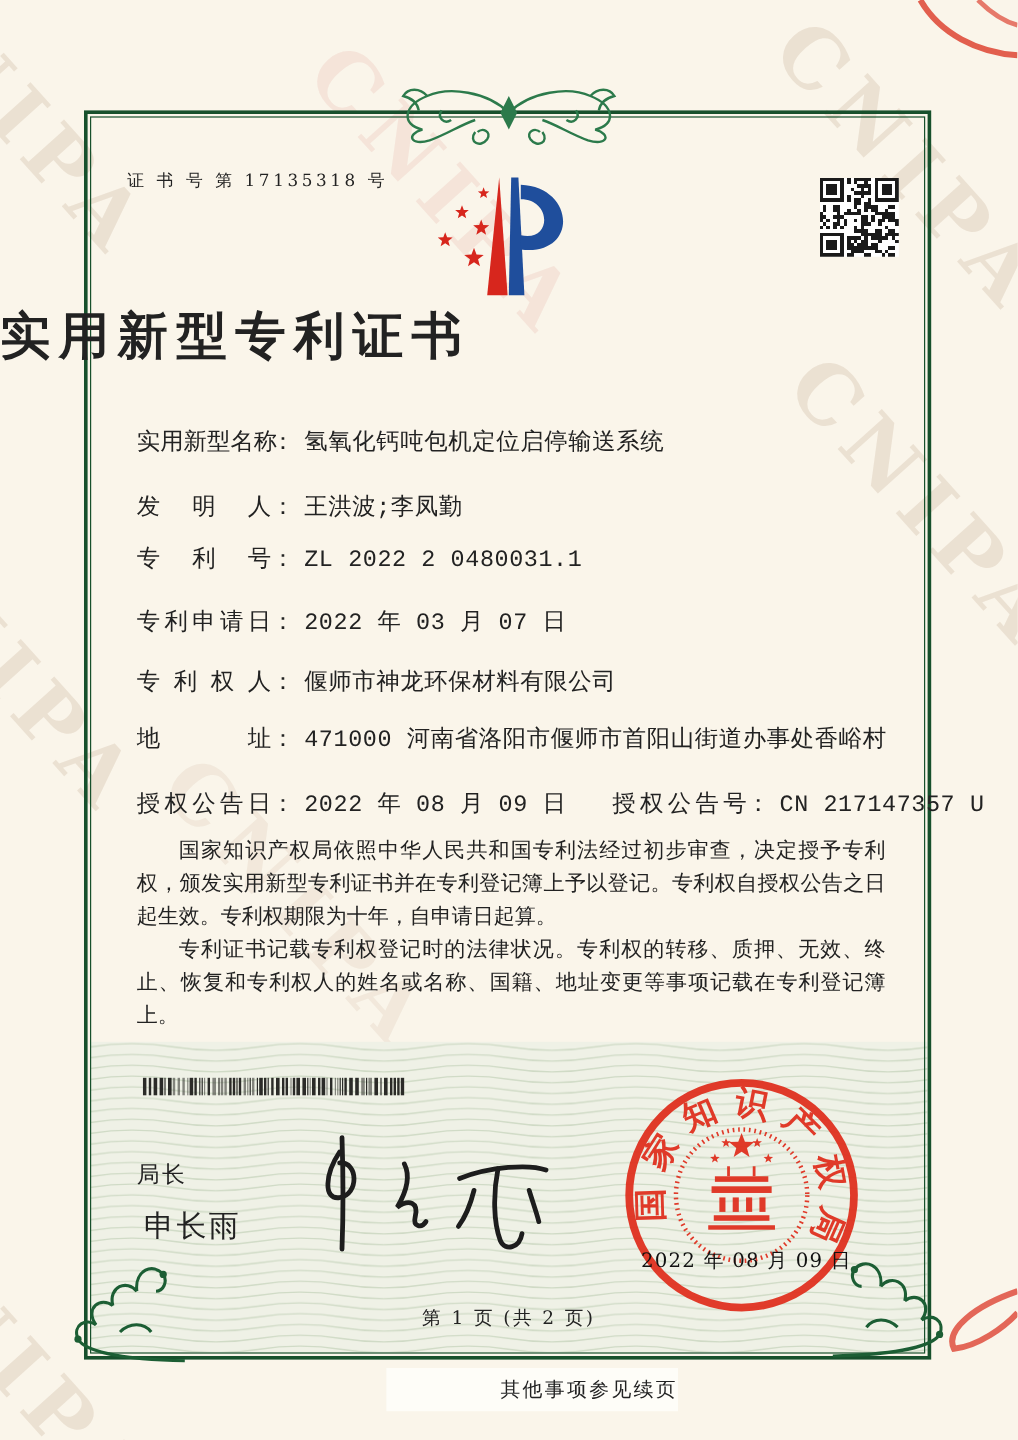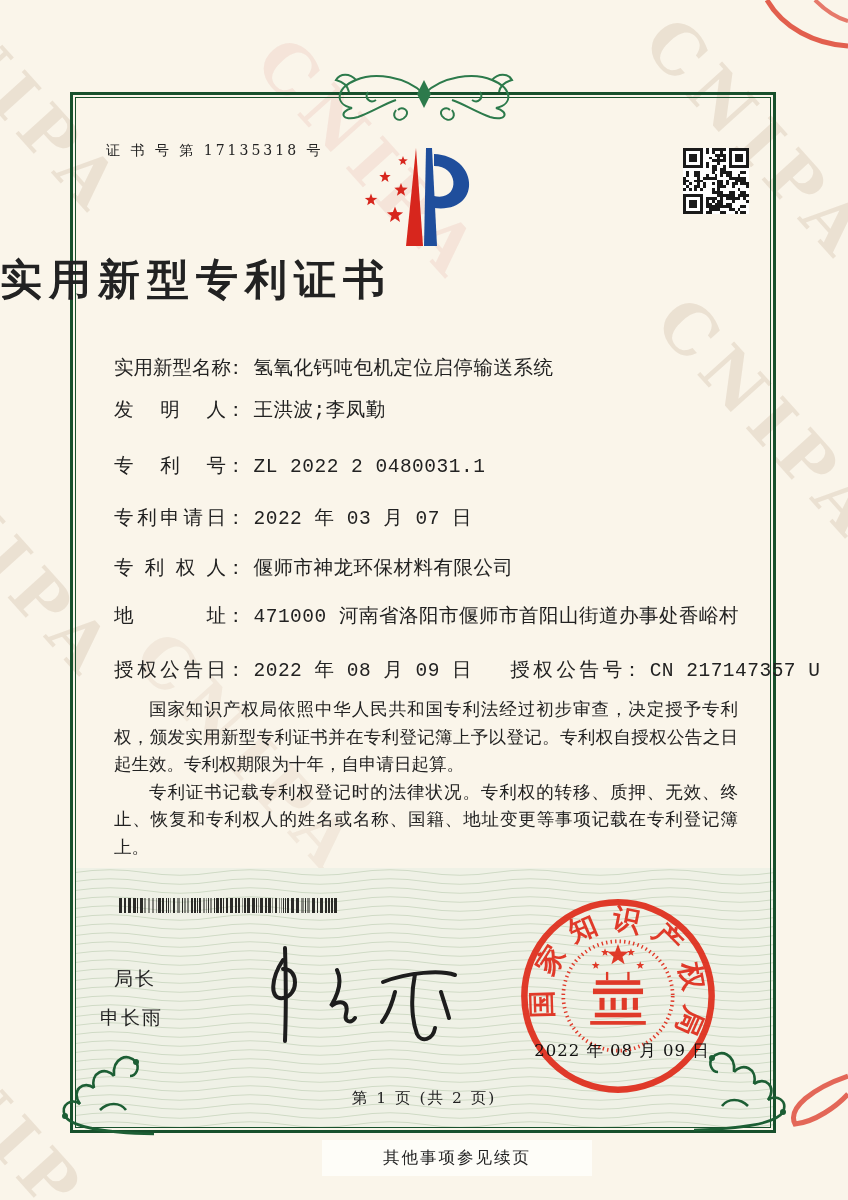--- a/index.html
+++ b/index.html
@@ -39,41 +39,41 @@
   .logo{left:356px;top:144px;z-index:3;}
   .qr{left:683px;top:148px;z-index:3;}
   .title{
     left:0;right:0;top:252px;text-align:left;
     font-size:42px;font-weight:bold;letter-spacing:7px;z-index:3;
   }
   .frow{position:absolute;left:114px;width:640px;font-size:19.5px;white-space:nowrap;z-index:3;font-family:Liberation Mono, monospace;}
   .flabel{display:inline-block;width:112px;text-align:justify;text-align-last:justify;vertical-align:bottom;}
   .fcolon{display:inline-block;margin-right:8px;}
   .fvalue{letter-spacing:.5px;}
-  .r0{top:354px;} .r1{top:396px;} .r2{top:452px;} .r3{top:504px;}
+  .r0{top:354px;} .r1{top:408px;} .r2{top:452px;} .r3{top:504px;}
   .r4{top:554px;} .r5{top:602px;} .r6{top:656px;}
   .pair2{margin-left:38px;}
   
   .paras{left:114px;top:696px;width:624px;font-size:17.5px;line-height:27.5px;
     text-align:justify;z-index:3;}
   .paras p{margin:0;text-indent:2em;}
   
   .barcode{left:119px;top:898px;z-index:3;}
   .position-label{left:114px;top:966px;font-size:19px;letter-spacing:2px;z-index:3;}
-  .issuer-name{left:100px;top:1005px;font-size:19px;letter-spacing:2px;z-index:3;}
+  .issuer-name{left:120px;top:1005px;font-size:25px;letter-spacing:2px;z-index:3;}
   .signature{left:245px;top:944px;z-index:3;}
   
   .seal{left:516px;top:894px;z-index:3;}
   .seal-date{left:522px;top:1040px;width:200px;text-align:center;
     font-size:16.5px;letter-spacing:1px;color:#111;z-index:4;}
   
   .page-info{left:0;right:0;top:1088px;text-align:center;font-size:15.5px;z-index:3;letter-spacing:2px;}
   .cont-box{
-    left:322px;top:1140px;width:270px;height:36px;background:#fefdf8;
-    text-align:center;line-height:36px;font-size:16.5px;letter-spacing:2px;z-index:3;
+    left:322px;top:1140px;width:243px;height:36px;background:#fefdf8;
+    text-align:right;line-height:36px;font-size:16.5px;letter-spacing:2px;z-index:3;
   }
   
   .ornament-top{left:308px;top:66px;z-index:2;}
   .flourish-bl{left:56px;top:1048px;z-index:2;}
   .flourish-br{left:692px;top:1044px;z-index:2;}
   .swoosh-tr{left:753px;top:0;z-index:1;}
   .swoosh-br{left:775px;top:1072px;z-index:1;}
 </style>
 </head>
 <body>

